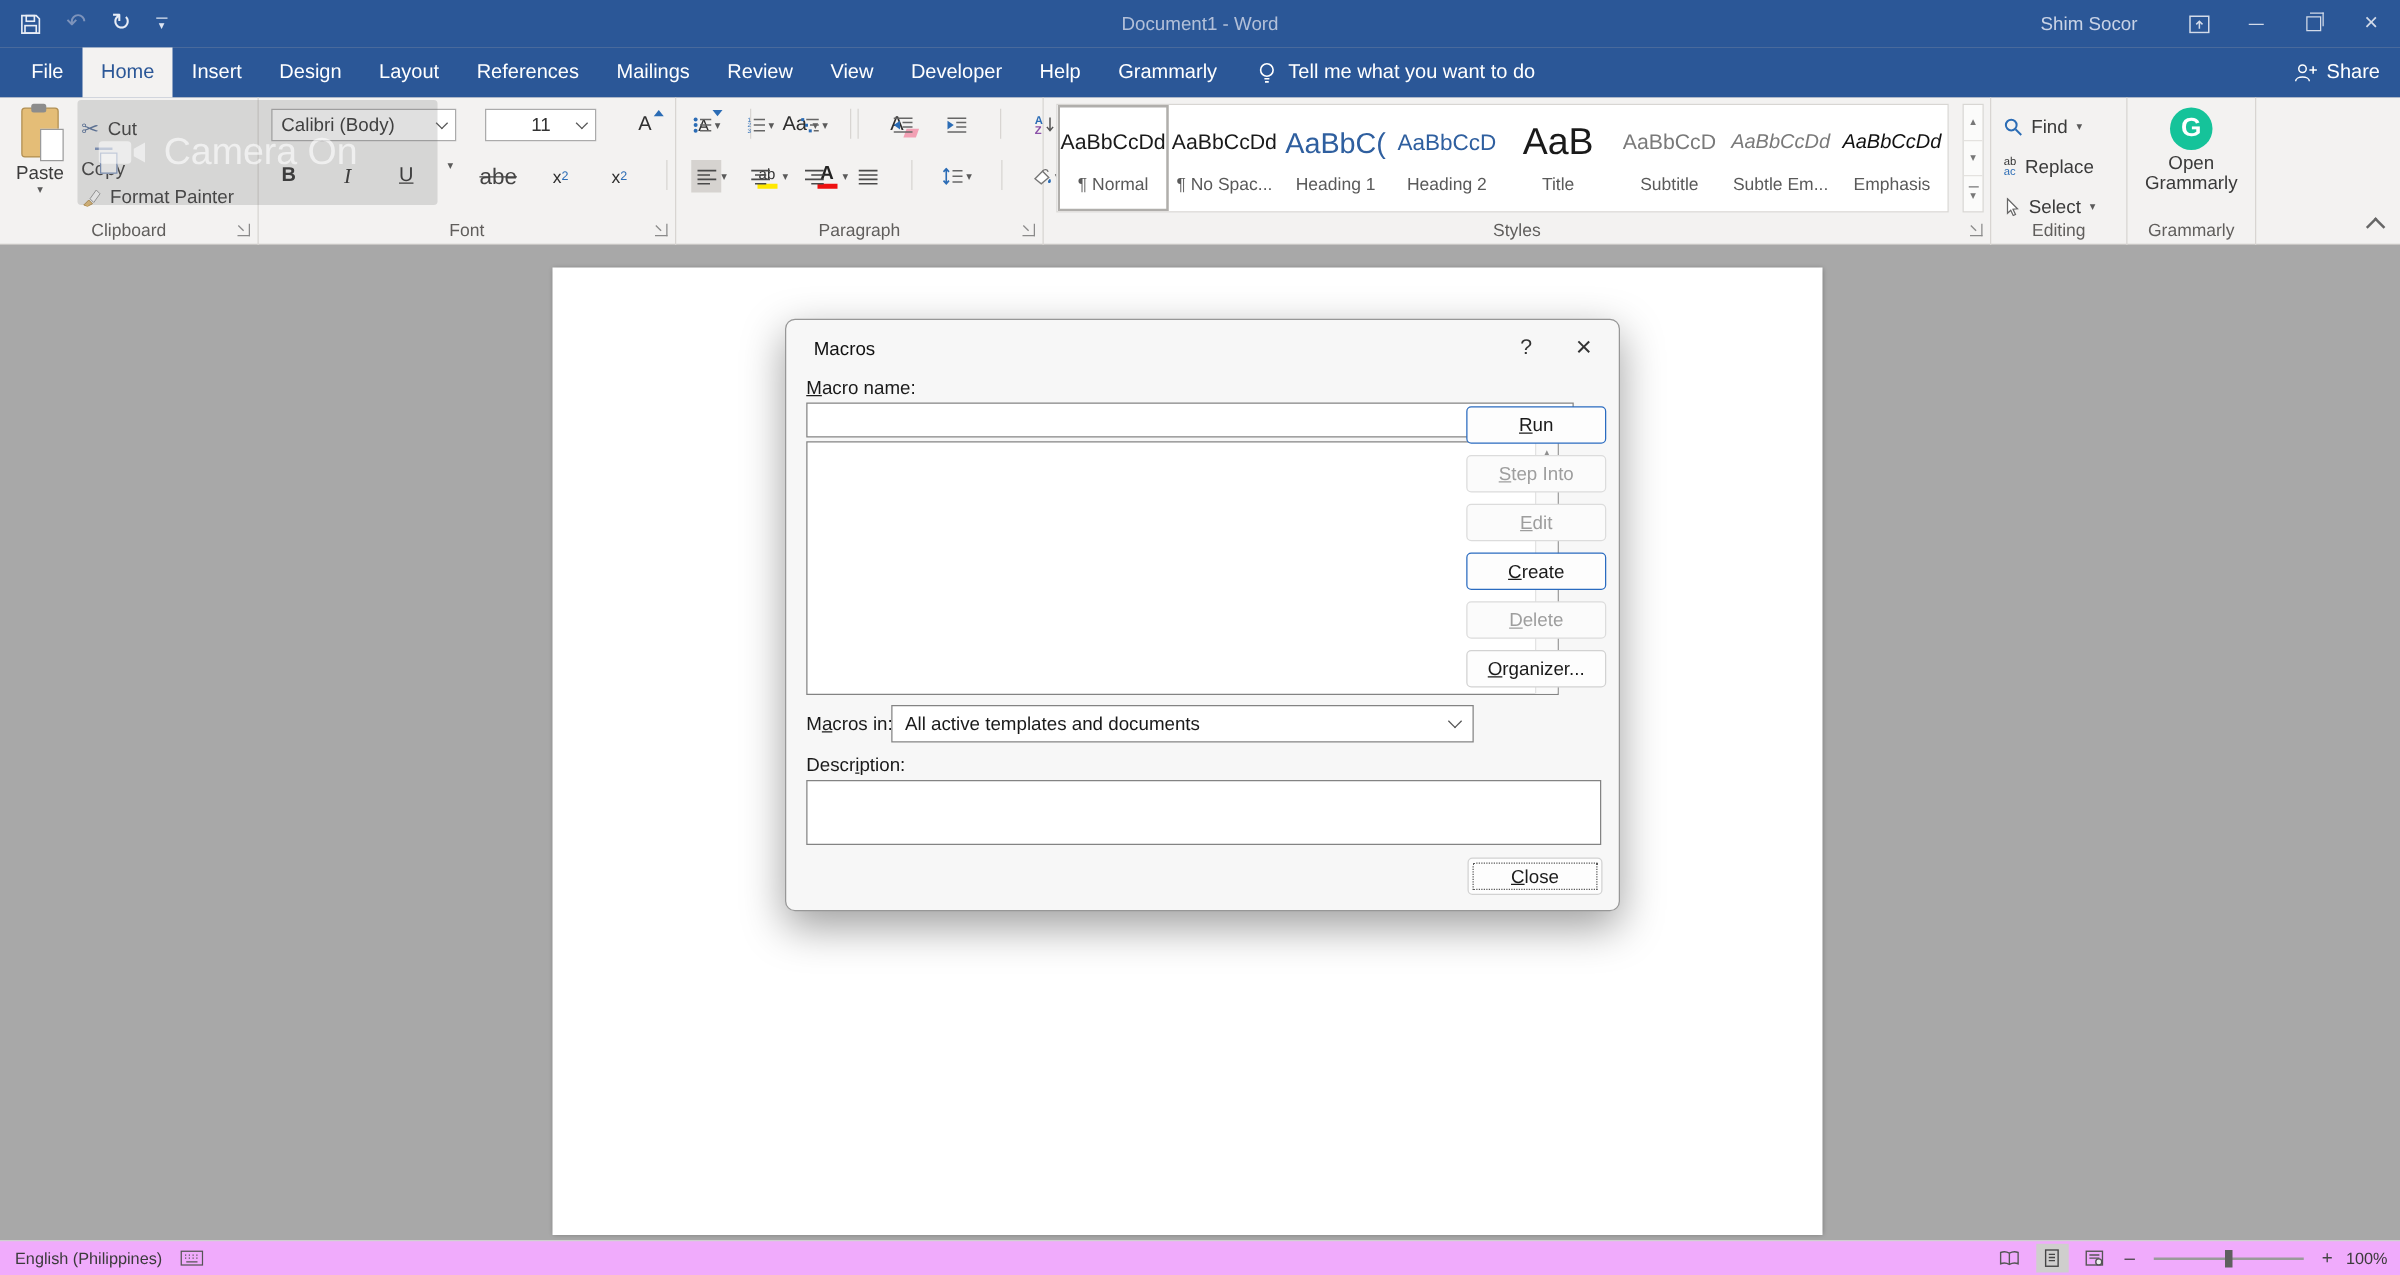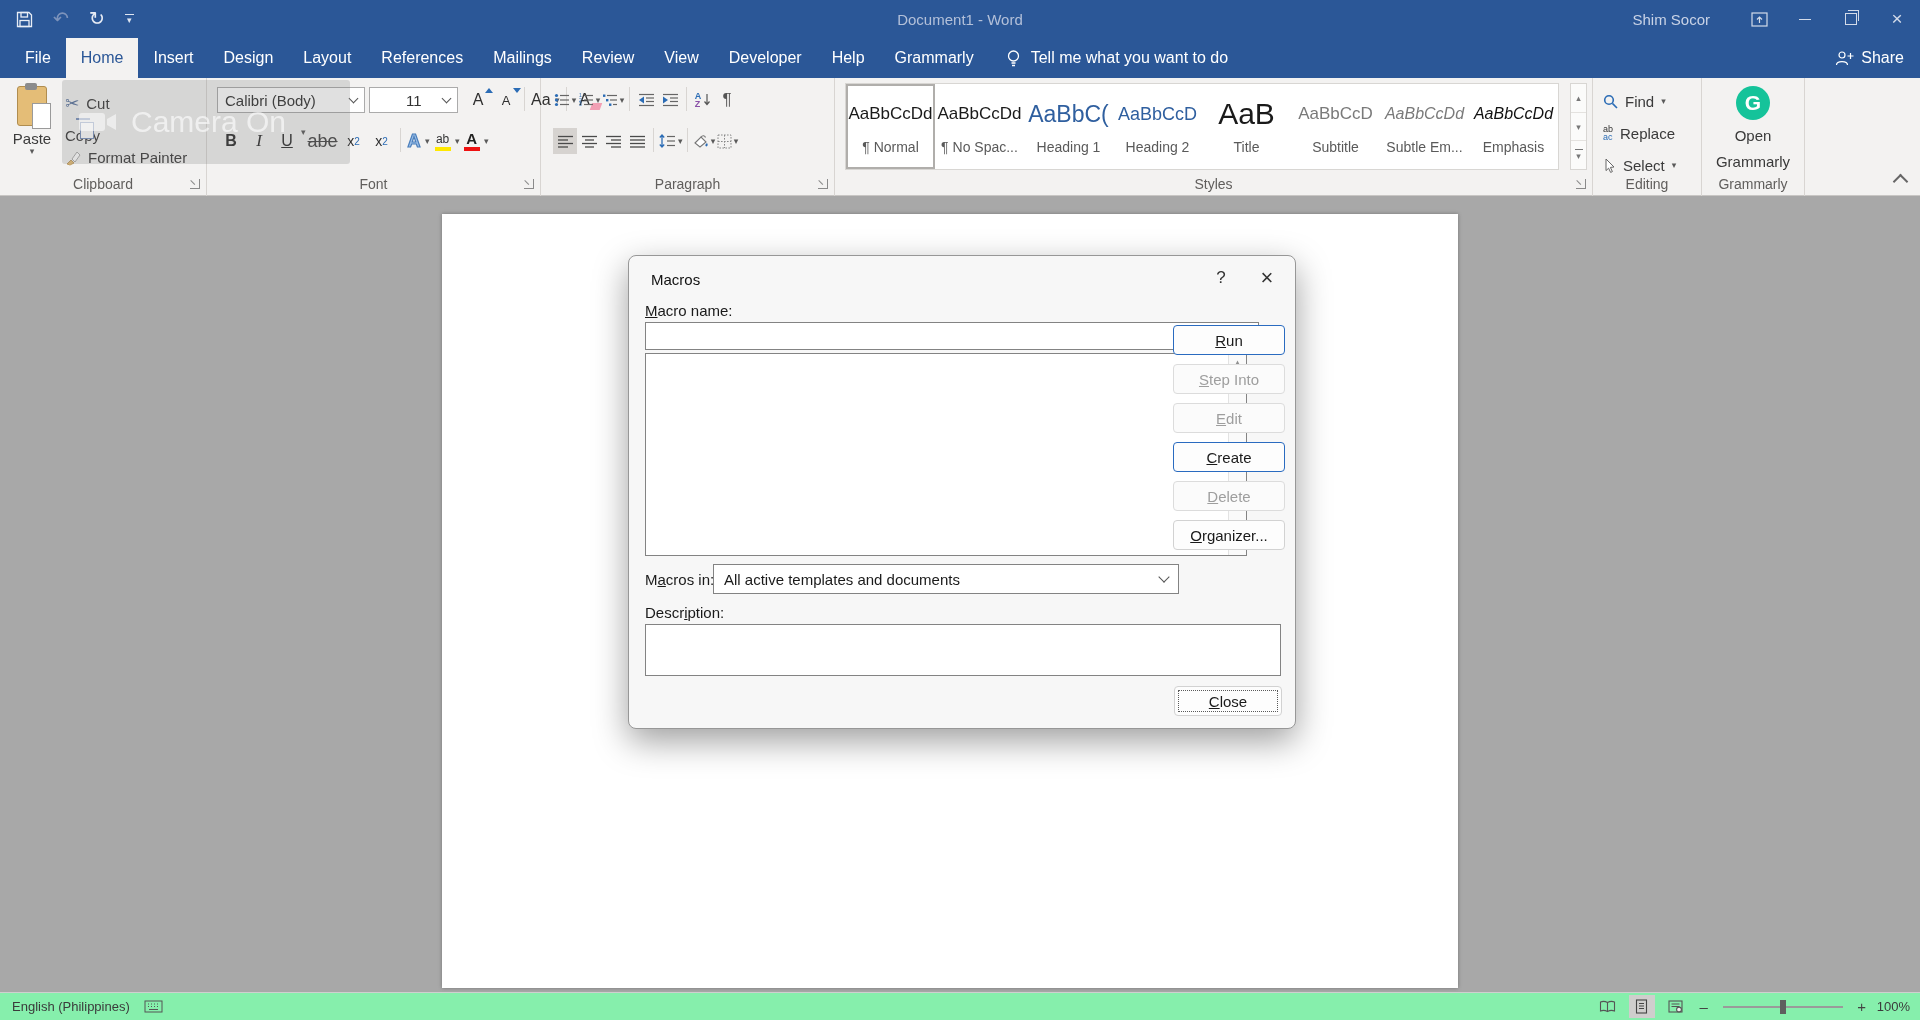--- a/index.html
+++ b/index.html
@@ -45,21 +45,21 @@
   .clipico{position:relative;width:28px;height:38px;background:#e4bd77;border:1px solid #b08d4f;border-radius:3px;margin-top:2px;}
   .clipico::before{content:"";position:absolute;left:7px;top:-4px;width:12px;height:7px;background:#8c8c8c;border-radius:2px;}
   .clipico::after{content:"";position:absolute;right:-5px;bottom:-4px;width:17px;height:24px;background:#fff;border:1px solid #9a9a9a;}
   .paste .pl{margin-top:4px;}
   .sbtn{position:absolute;left:60px;display:flex;align-items:center;gap:7px;height:25px;font-size:15px;color:#3b3b3b;padding:0 5px;white-space:nowrap;}
   .cutico{color:#56719c;font-size:17px;}
   .copyico{position:relative;width:12px;height:15px;border:1px solid #7b92bd;background:#fff;}
   .copyico::before{content:"";position:absolute;left:3px;top:3px;width:12px;height:15px;border:1px solid #7b92bd;background:#fff;}
   .brushico{width:16px;height:16px;}
   
-  .frow{position:absolute;left:10px;display:flex;align-items:flex-start;}
+  .frow{position:absolute;left:10px;display:flex;align-items:flex-start;gap:19px;}
   .r1{top:9px;}
   .r2{top:50px;}
   .combo{height:24px;border:1px solid #ababab;background:#fff;display:flex;align-items:center;padding:0 7px;font-size:15px;color:#333;gap:6px;}
   .combo .chev{width:6px;height:6px;border-right:1.4px solid #555;border-bottom:1.4px solid #555;transform:rotate(45deg);margin-left:auto;margin-top:-3px;}
   .c-name{width:132px;margin-right:4px;}
   .c-size{width:44px;margin-right:6px;padding-left:36px;}
   .fbtn{min-width:24px;height:26px;display:flex;align-items:center;justify-content:center;font-size:16px;color:#2f2f2f;padding:0 2px;position:relative;}
   .growA::after,.shrinkA::after{content:"";position:absolute;top:1px;right:-1px;border-left:4px solid transparent;border-right:4px solid transparent;}
   .growA::after{border-bottom:5px solid #2b6cb5;}
   .shrinkA::after{border-top:5px solid #2b6cb5;}
@@ -101,21 +101,21 @@
   .gscroll{position:absolute;right:5px;top:5px;width:17px;height:87px;border:1px solid #d8d6d3;background:#fbfbfa;display:flex;flex-direction:column;box-sizing:border-box;}
   .gs{flex:1;display:flex;align-items:center;justify-content:center;font-size:9px;color:#777;border-bottom:1px solid #e4e2df;flex-direction:column;}
   .gs:last-child{border-bottom:none;}
   .gs .bar{width:8px;border-top:1px solid #777;margin-bottom:1px;}
   
   .erow{position:absolute;left:10px;display:flex;align-items:center;gap:7px;font-size:15px;color:#3a3a3a;height:26px;white-space:nowrap;}
   .repico{display:flex;flex-direction:column;line-height:8px;font-size:9px;color:#333;}
   .repico .b2{color:#2b6cb5;}
   
   .gcirc{width:34px;height:34px;border-radius:50%;background:#15c39a;color:#fff;font-weight:bold;font-size:21px;display:flex;align-items:center;justify-content:center;margin:8px auto 3px;}
-  .gtxt{font-size:15px;color:#3a3a3a;text-align:center;line-height:26px;width:94px;margin:0 auto;}
+  .gtxt{font-size:15px;color:#3a3a3a;text-align:center;line-height:16px;width:94px;margin:0 auto;}
   .collapse{position:absolute;right:14px;bottom:8px;width:9px;height:9px;border-top:2px solid #666;border-left:2px solid #666;transform:rotate(45deg);}
   
   .camera-ov{position:absolute;left:62px;top:2px;width:288px;height:84px;background:rgba(115,115,115,.22);border-radius:3px;display:flex;align-items:center;gap:13px;padding-left:16px;box-sizing:border-box;z-index:6;pointer-events:none;}
   .camera-ov .ctxt{font-size:30px;color:rgba(255,255,255,.62);}
   
   .docarea{position:absolute;left:0;top:196px;width:100%;height:796px;background:#a8a8a8;}
   .page{position:absolute;left:442px;top:18px;width:1016px;height:774px;background:#fff;box-shadow:0 0 4px rgba(0,0,0,.3);}
   
   .dialog{position:absolute;left:628px;top:255px;width:666px;height:472px;background:#f7f7f7;border:1px solid #979797;border-radius:8px;box-shadow:0 12px 34px rgba(0,0,0,.38);z-index:20;font-size:15px;color:#1a1a1a;}
   .dtitle{position:absolute;left:22px;top:15px;font-size:15px;color:#111;}
@@ -132,21 +132,21 @@
   .dbtn.acc{border:1px solid #2a6bc0;}
   .dbtn.dis{color:#9e9e9e;background:#fbfbfb;border-color:#dcdcdc;}
   .b-run{top:69px;}.b-step{top:108px;}.b-edit{top:147px;}.b-create{top:186px;}.b-del{top:225px;}.b-org{top:264px;}
   .mi-lab{top:315px;}
   .dselect{position:absolute;left:84px;top:308px;width:444px;height:28px;border:1px solid #838383;background:#fff;display:flex;align-items:center;padding:0 10px;box-sizing:content-box;}
   .dselect .chev{margin-left:auto;width:7px;height:7px;border-right:1.4px solid #555;border-bottom:1.4px solid #555;transform:rotate(45deg);margin-top:-4px;}
   .desc-lab{top:348px;}
   .ddesc{position:absolute;left:16px;top:368px;width:634px;height:50px;border:1px solid #838383;background:#fff;}
   .b-close{top:430px;left:545px;width:108px;outline:1px dotted #5a5a5a;outline-offset:-5px;}
   
-  .statusbar{position:absolute;left:0;top:992px;width:100%;height:28px;background:#86efac;border-top:1px solid #cfcfcf;box-sizing:border-box;display:flex;align-items:center;font-size:13px;color:#3b3b3b;}
+  .statusbar{position:absolute;left:0;top:992px;width:100%;height:28px;background:#f0abfc;border-top:1px solid #cfcfcf;box-sizing:border-box;display:flex;align-items:center;font-size:13px;color:#3b3b3b;}
   .st-left{display:flex;align-items:center;gap:14px;padding-left:12px;}
   .st-right{position:absolute;right:10px;top:0;height:27px;display:flex;align-items:center;gap:8px;}
   .vbtn{width:26px;height:23px;display:flex;align-items:center;justify-content:center;}
   .vbtn.sel{background:#cfcecd;}
   .ztrack{position:relative;width:120px;height:2px;background:#9a9a9a;margin:0 4px;}
   .zthumb{position:absolute;left:57px;top:-6px;width:6px;height:14px;background:#5f5f5f;}
   .zsign{font-size:15px;color:#444;width:14px;text-align:center;}
   svg{display:block;}
 </style>
 </head>

